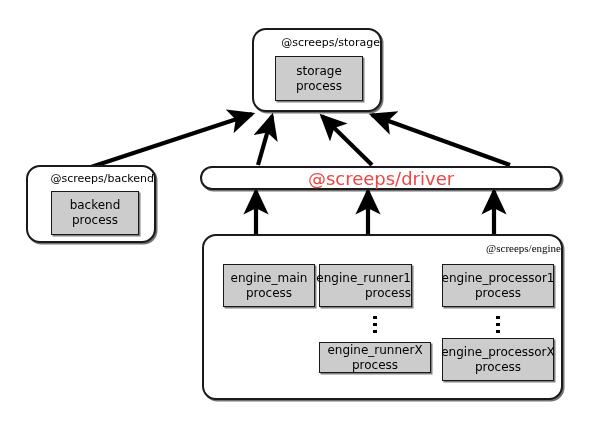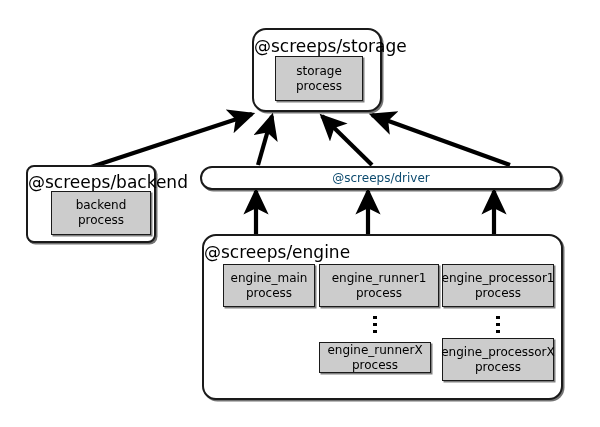--- a/index.html
+++ b/index.html
@@ -28,22 +28,22 @@
     background: #ffffff;
     border: 2px solid #1a1a1a;
     border-radius: 14px;
     box-sizing: border-box;
     box-shadow: 1.5px 1.5px 0 rgba(0,0,0,0.55);
   }
   .container-title {
     position: absolute;
     left: 0;
     right: 0;
-    text-align: left;
-    font-size: 17px;
+    text-align: right;
+    font-size: 11px;
     color: #000000;
     white-space: nowrap;
   }
   .process-box {
     position: absolute;
     background: #cccccc;
     border: 1.6px solid #1a1a1a;
     box-sizing: border-box;
     display: flex;
     flex-direction: column;
@@ -64,22 +64,22 @@
     background: #ffffff;
     border: 2px solid #1a1a1a;
     border-radius: 12px;
     box-sizing: border-box;
     display: flex;
     align-items: center;
     justify-content: center;
     box-shadow: 1.5px 1.5px 0 rgba(0,0,0,0.55);
   }
   .pill-box span {
-    font-size: 12px;
-    color: #0c4a6e;
+    font-size: 18px;
+    color: #ef4444;
     white-space: nowrap;
   }
   .vdots {
     position: absolute;
     display: flex;
     flex-direction: column;
     align-items: center;
     justify-content: space-between;
     width: 10px;
     height: 17px;
@@ -129,41 +129,41 @@
   </svg>
 
   <div class="container-box" style="left:252px; top:28px; width:130px; height:84px;">
     <div class="container-title" style="top:6px;">@screeps/storage</div>
     <div class="process-box" style="left:21px; top:26px; width:88px; height:45px;">
       <span>storage</span>
       <span>process</span>
     </div>
   </div>
 
-  <div class="container-box" style="left:26px; top:165px; width:130px; height:78px;border-radius:8px;">
+  <div class="container-box" style="left:26px; top:165px; width:130px; height:78px;">
     <div class="container-title" style="top:5px;">@screeps/backend</div>
-    <div class="process-box" style="left:23px; top:24px; width:100px; height:44px;">
+    <div class="process-box" style="left:23px; top:24px; width:88px; height:44px;">
       <span>backend</span>
       <span>process</span>
     </div>
   </div>
 
   <div class="pill-box" style="left:200px; top:166px; width:362px; height:24px;">
     <span>@screeps/driver</span>
   </div>
 
   <div class="container-box" style="left:202px; top:234px; width:361px; height:166px;">
-    <div class="container-title" style="top:6px;">@screeps/engine</div>
+    <div class="container-title" style="top:6px;font-family:Liberation Serif, serif;">@screeps/engine</div>
 
     <div class="process-box" style="left:11px; top:28px; width:92px; height:43px;margin-left:8px;">
       <span>engine_main</span>
       <span>process</span>
     </div>
 
-    <div class="process-box" style="left:115px; top:28px; width:120px; height:43px;">
+    <div class="process-box" style="left:115px; top:28px; width:93px; height:43px;align-items:flex-end;">
       <span>engine_runner1</span>
       <span>process</span>
     </div>
     <div class="vdots" style="left:166px; top:80px;">
       <i></i>
       <i></i>
       <i></i>
     </div>
     <div class="process-box" style="left:115px; top:106px; width:112px; height:31px;">
       <span>engine_runnerX</span>

